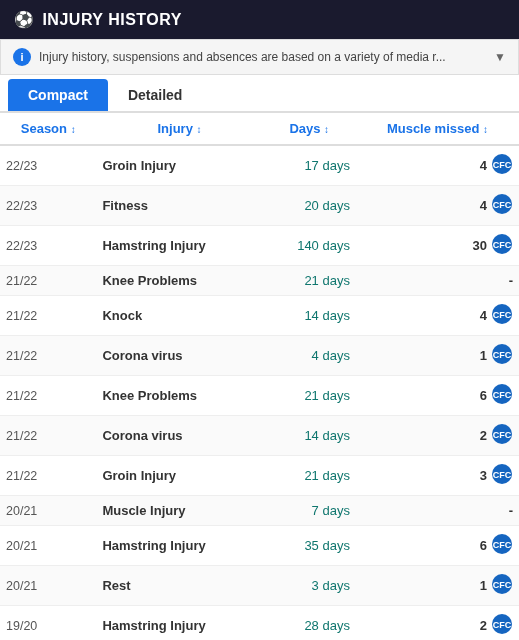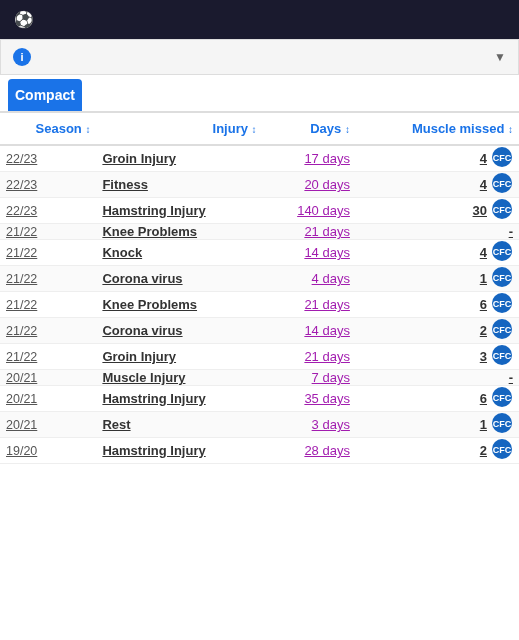--- a/index.html
+++ b/index.html
@@ -59,21 +59,21 @@
     }
 
     .tabs {
       display: flex;
       border-bottom: 2px solid #ddd;
       padding: 0 8px;
       margin-top: 4px;
     }
 
     .tab {
-      padding: 8px 7px;
+      padding: 8px 20px;
       cursor: pointer;
       font-size: 14px;
       font-weight: 600;
       border-radius: 4px 4px 0 0;
     }
 
     .tab.active {
       background: #1a73e8;
       color: #fff;
     }
@@ -92,66 +92,65 @@
       width: 100%;
       border-collapse: collapse;
     }
 
     thead tr {
       border-bottom: 2px solid #ddd;
     }
 
     thead th {
       padding: 8px 6px;
-      text-align: right;
+      text-align: center;
       color: #1a73e8;
       font-size: 13px;
       font-weight: 600;
       white-space: nowrap;
     }
 
     thead th.right {
-      text-align: right;
+      text-align: center;
     }
 
     thead th .sort-arrow {
       font-size: 10px;
       color: #1a73e8;
     }
 
     tbody tr {
       border-bottom: 1px solid #eee;
     }
 
     tbody tr:nth-child(odd) {
       background: #fff;
     }
 
     tbody tr:nth-child(even) {
       background: #fafafa;
     }
 
     tbody td {
-      padding: 0 6px;
+      padding: 7px 6px;
       font-size: 13px;
       color: #333;
-      text-decoration: underline;
     }
 
     tbody td.season {
       color: #555;
       font-size: 12.5px;
     }
 
     tbody td.injury {
       font-weight: bold;
     }
 
     tbody td.days {
-      color: #a21caf;
+      color: #0f766e;
       text-align: right;
     }
 
     tbody td.games {
       text-align: right;
       font-weight: bold;
     }
 
     .games-cell {
       display: flex;
@@ -160,32 +159,37 @@
       gap: 4px;
     }
   </style>
 </head>
 <body>
 
 <div>
 
   <div class="header">
     <span>⚽</span>
+    <span>INJURY HISTORY</span>
   </div>
 
   <div class="info-bar">
     <div class="info-bar-left">
       <div class="info-icon">i</div>
+      <span>Injury history, suspensions and absences are based on a variety of media r...</span>
     </div>
     <span class="dropdown-arrow">▼</span>
   </div>
 
   <div class="tabs">
     <div class="tab active">
       <span>Compact</span>
+    </div>
+    <div class="tab inactive">
+      <span>Detailed</span>
     </div>
   </div>
 
   <div class="table-container">
     <table>
       <thead>
         <tr>
           <th>
             <span>Season</span>
             <span class="sort-arrow"> ↕</span>

